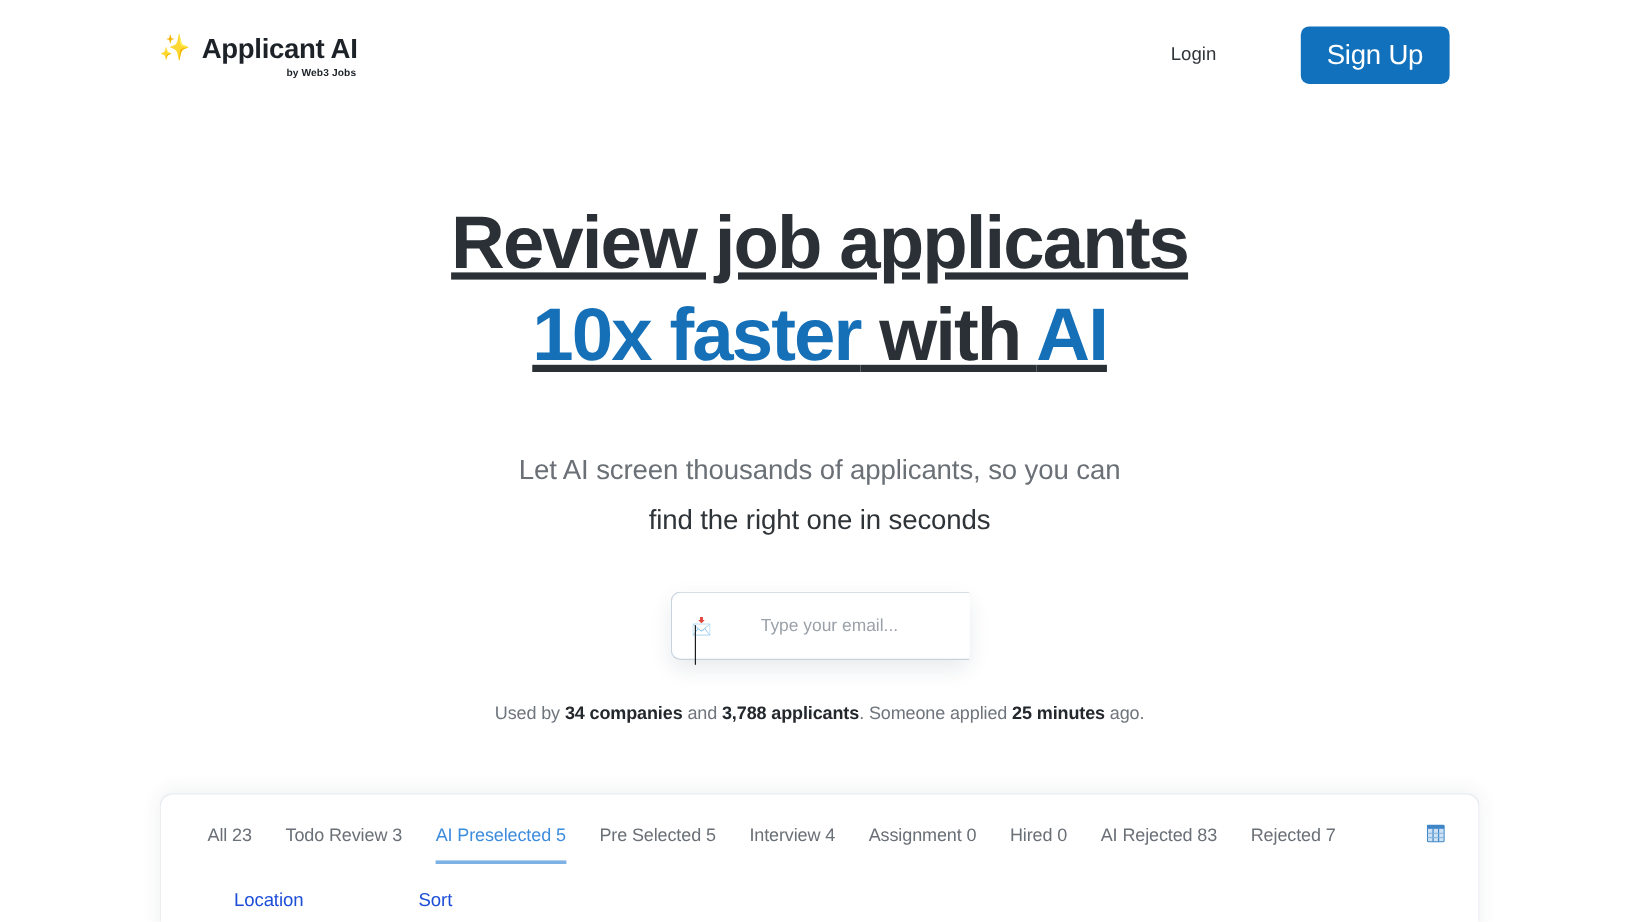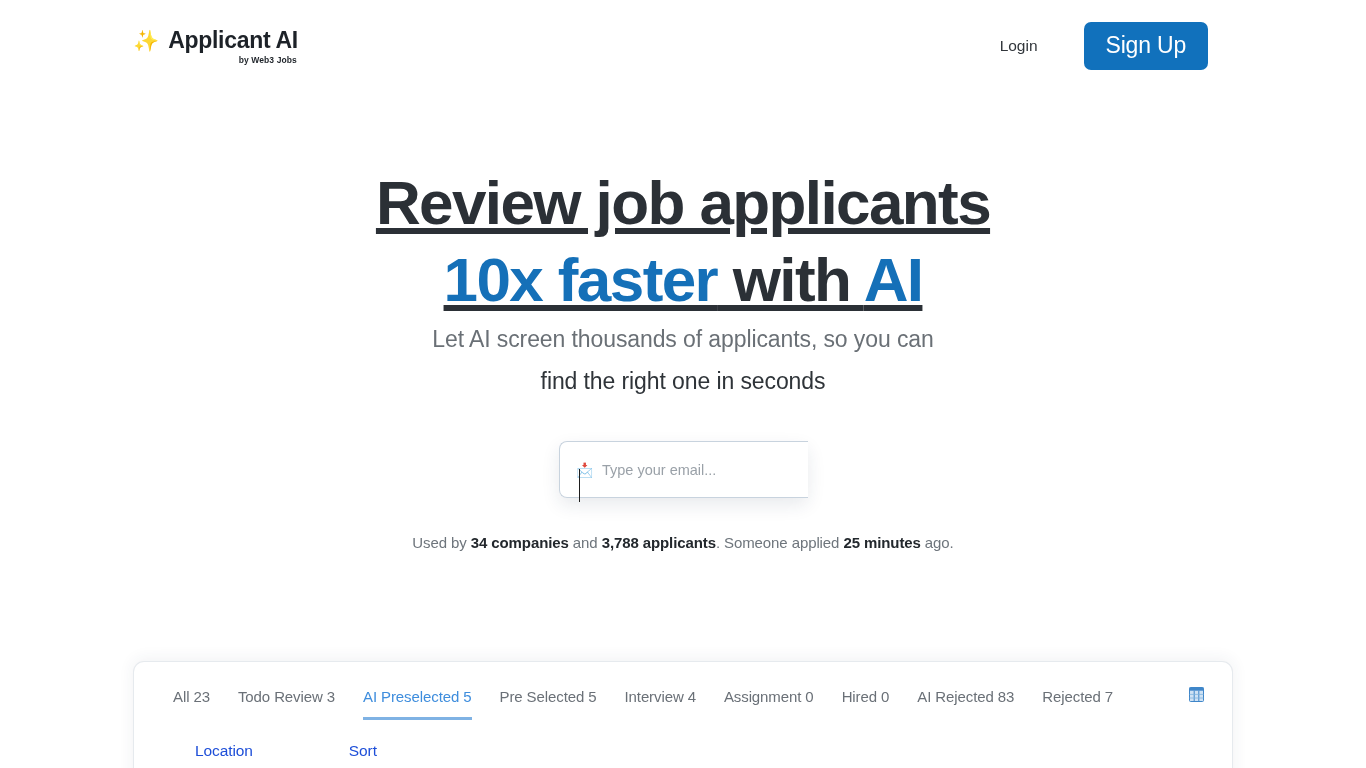--- a/index.html
+++ b/index.html
@@ -56,21 +56,21 @@
     font-weight: bold;
     color: #1d2228;
     letter-spacing: 0.1px;
     margin-top: 1px;
     margin-right: 1px;
   }
 
   .header-right {
     display: flex;
     align-items: center;
-    gap: 46px;
+    gap: 70px;
   }
   .login-link {
     font-size: 15.5px;
     color: #31363b;
     text-decoration: none;
     cursor: pointer;
   }
   .signup-btn {
     background: #1171bc;
     color: #ffffff;
@@ -93,20 +93,21 @@
     font-size: 62px;
     font-weight: bold;
     line-height: 1.24;
     letter-spacing: -1.6px;
     color: #2b3036;
     text-decoration: underline;
   }
   .headline .accent { color: #1570b8; }
 
   .subhead {
+    margin-top: 52px;
     font-size: 23px;
     line-height: 1.82;
     letter-spacing: -0.1px;
   }
   .subhead .line1 { color: #6a7076; }
   .subhead .line2 { color: #2f3439; }
 
   
   .form-wrap {
     margin-top: 39px;
@@ -139,20 +140,21 @@
   }
   .email-input {
     border: none;
     outline: none;
     background: transparent;
     font-family: "Liberation Sans", sans-serif;
     font-size: 14.5px;
     color: #31363b;
     width: 175px;
     padding: 0;
+    margin-left: 32px;
   }
   .email-input::placeholder { color: #9aa1a8; }
   .text-caret {
     position: absolute;
     left: 19px;
     top: 27px;
     width: 1.6px;
     height: 33px;
     background: #1d1d1d;
   }

